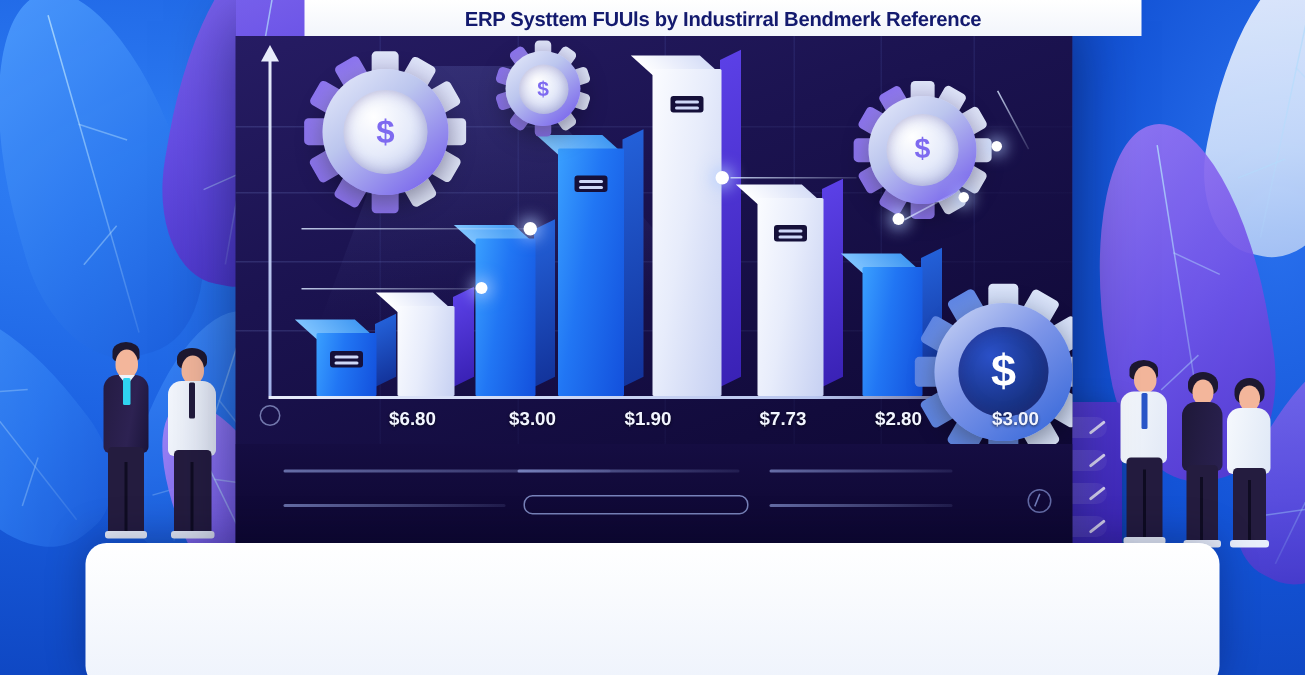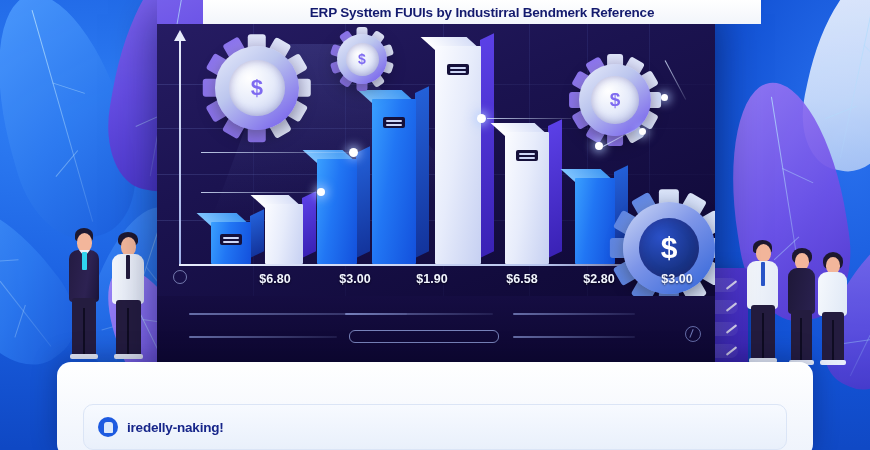--- a/index.html
+++ b/index.html
@@ -456,43 +456,39 @@
 
       <div class="conn" style="left:508px;top:36px;width:44px;transform:rotate(62deg)"></div>
       <div class="node" style="left:504px;top:70px;width:7px;height:7px"></div>
       <div class="node" style="left:438px;top:118px;width:8px;height:8px"></div>
       <div class="conn" style="left:446px;top:122px;width:38px;transform:rotate(-28deg)"></div>
       <div class="node" style="left:482px;top:104px;width:7px;height:7px"></div>
 
       <div class="xlabel" style="left:118px">$6.80</div>
       <div class="xlabel" style="left:198px">$3.00</div>
       <div class="xlabel" style="left:275px">$1.90</div>
-      <div class="xlabel" style="left:365px">$6.58</div>
+      <div class="xlabel" style="left:365px">$7.73</div>
       <div class="xlabel" style="left:442px">$2.80</div>
       <div class="xlabel" style="left:520px">$3.00</div>
 
       <div class="strip">
         <div class="line" style="left:32px;top:17px;width:218px"></div>
         <div class="line" style="left:32px;top:40px;width:148px"></div>
         <div class="line" style="left:188px;top:17px;width:148px"></div>
         <div class="pill" style="left:192px;top:34px;width:148px"></div>
         <div class="line" style="left:356px;top:17px;width:122px"></div>
         <div class="line" style="left:356px;top:40px;width:122px"></div>
         <div class="logo"></div>
       </div>
 
     </div>
   </div>
 
   <div class="footer">
     <div class="chips">
 
 
-      <div class="chip-card">
-        <div class="ic ic-square"></div>
-        <div class="label">iredelly-naking!</div>
-      </div>
 
 
     </div>
   </div>
 
 </div>
 
 </body></html>

